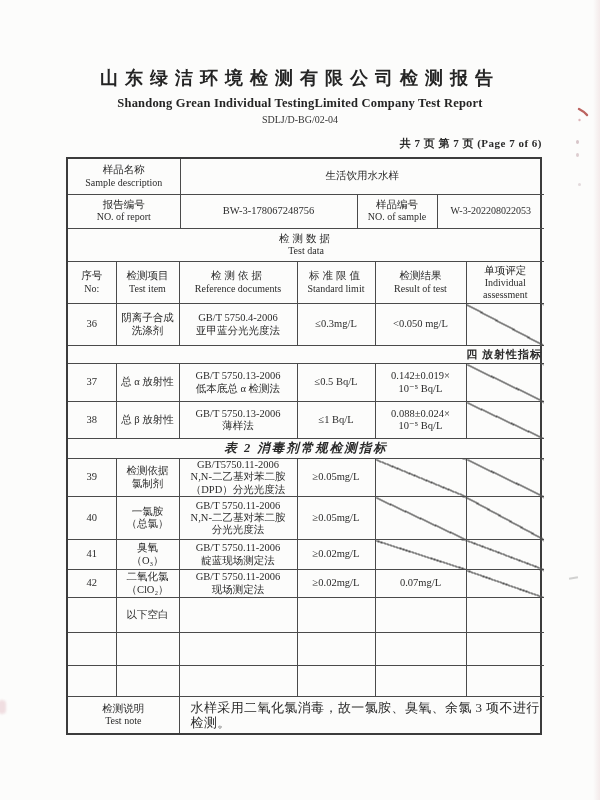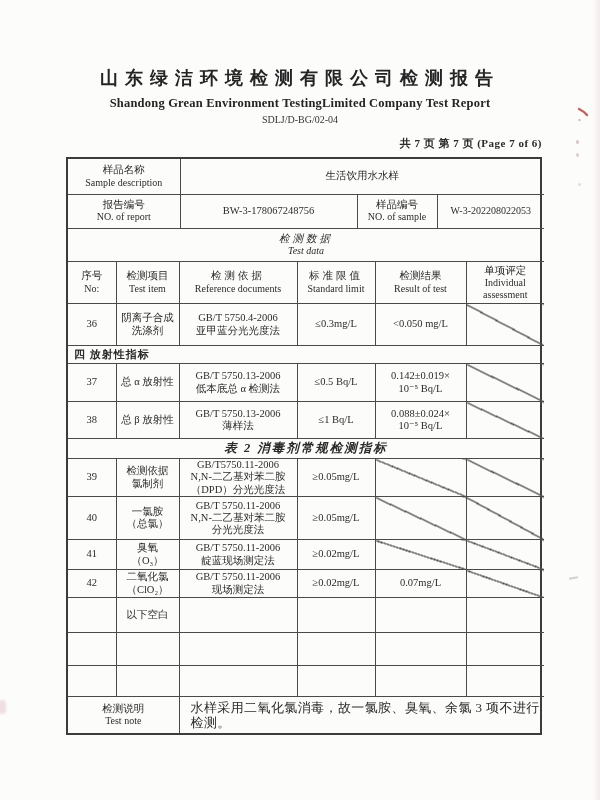--- a/index.html
+++ b/index.html
@@ -24,26 +24,26 @@
   }
   table{border-collapse:collapse;width:100%;table-layout:fixed;}
   td{
     border:1px solid #4a4a4a;padding:0 2px;text-align:center;vertical-align:middle;
     font-size:10.5px;line-height:1.18;overflow:hidden;
   }
   
   td:first-child{border-left:none;margin-left:48px;}
   td:last-child{border-right:none;}
   table.t1 tr:first-child td{border-top:none;}
-  table.t2 tr:first-child td{border-top:none;font-style:italic;}
+  table.t2 tr:first-child td{border-top:none;}
   table.t2 tr:last-child td{border-bottom:none;}
   .cn{font-size:10.5px;}
   .en{font-size:10px;}
   .sm{font-size:10px;}
-  .section-row td{text-align:left;padding-left:6px;font-weight:600;font-size:11px;letter-spacing:1px;}
+  .section-row td{text-align:right;padding-left:6px;font-weight:600;font-size:11px;letter-spacing:1px;}
   .t2head td{font-weight:600;font-size:12.5px;letter-spacing:2px;font-style:italic;}
   .slash{
     background:linear-gradient(to top right,
       transparent calc(50% - 0.7px),
       #525252 calc(50% - 0.7px),
       #525252 calc(50% + 0.7px),
       transparent calc(50% + 0.7px));
   }
   .note-text{text-align:left;padding-left:11px;font-size:13px;letter-spacing:.4px;}
   .hspace{letter-spacing:3px;}
@@ -56,21 +56,21 @@
   .dash{position:absolute;left:569px;top:577px;width:9px;height:2px;background:rgba(130,130,130,.35);transform:rotate(-10deg);}
   .smudge{position:absolute;left:-2px;top:700px;width:8px;height:14px;background:rgba(214,160,170,.32);border-radius:4px;filter:blur(1px);}
   .edge-tint{position:absolute;right:0;top:0;width:7px;height:800px;
     background:linear-gradient(to right,rgba(225,195,195,0),rgba(222,190,192,.28));}
 </style>
 </head>
 <body>
 
 <div class="hdr">
   <div class="title-cn">山东绿洁环境检测有限公司检测报告</div>
-  <div class="title-en">Shandong Grean Environment TestingLimited Company Test Report</div>
+  <div class="title-en">Shandong Grean Individual TestingLimited Company Test Report</div>
   <div class="doc-code">SDLJ/D-BG/02-04</div>
 </div>
 <div class="page-info">共 7 页  第 7 页  (Page 7 of 6)</div>
 
 <div class="tframe">
 
   <table class="t1">
     <colgroup>
         <col style="width:112px">
         <col style="width:177px">

